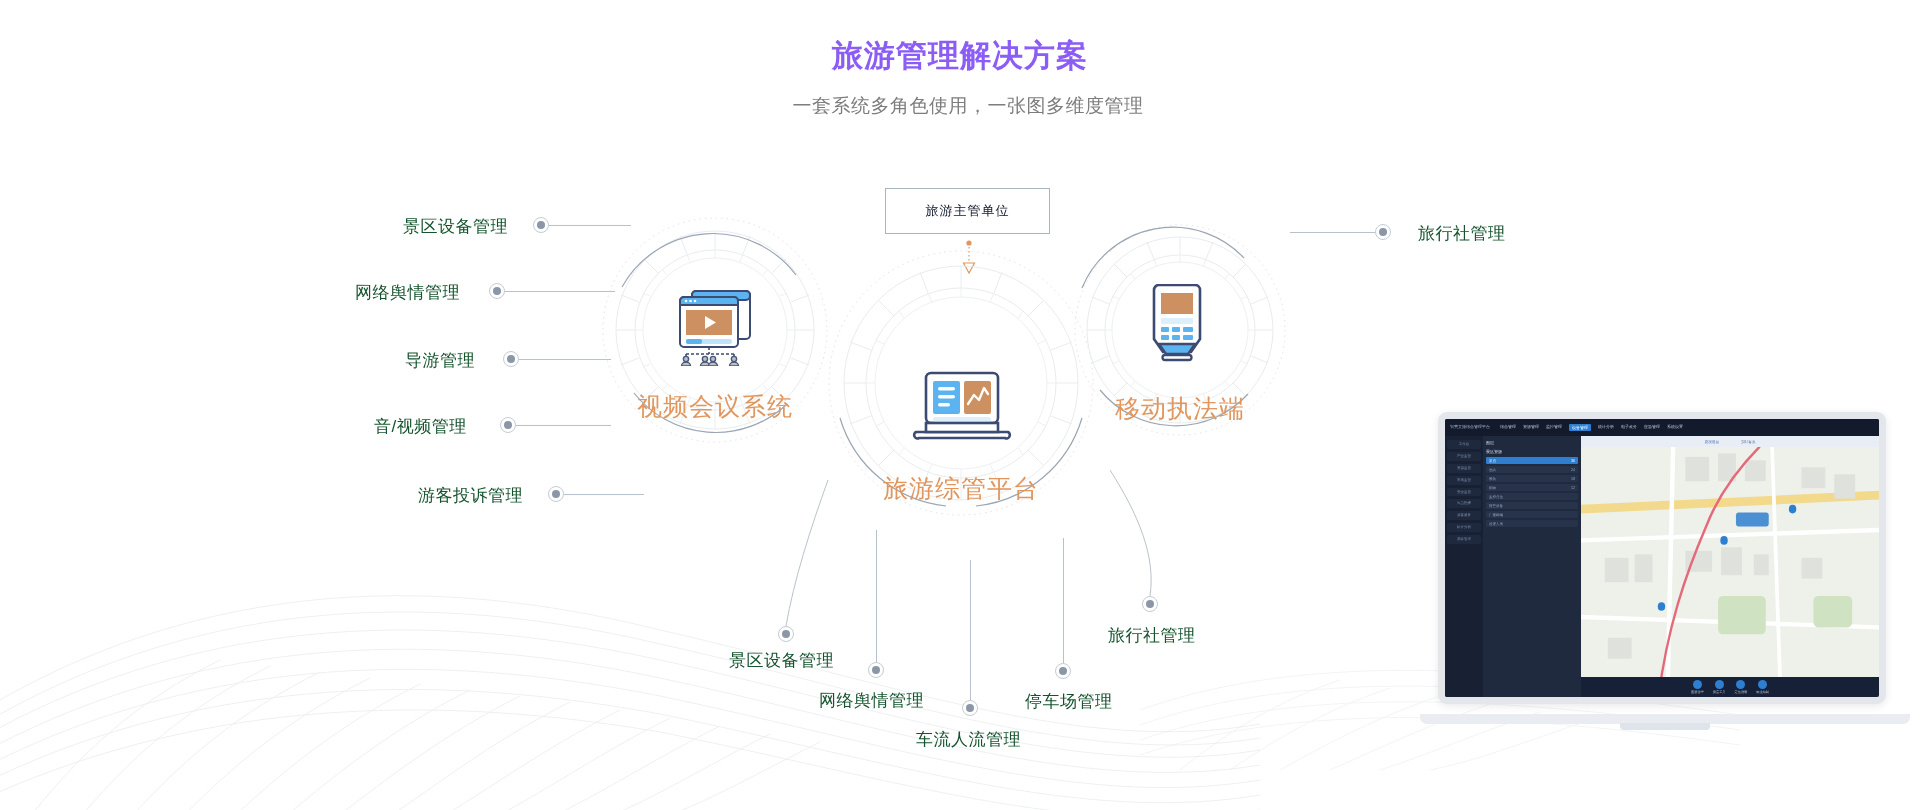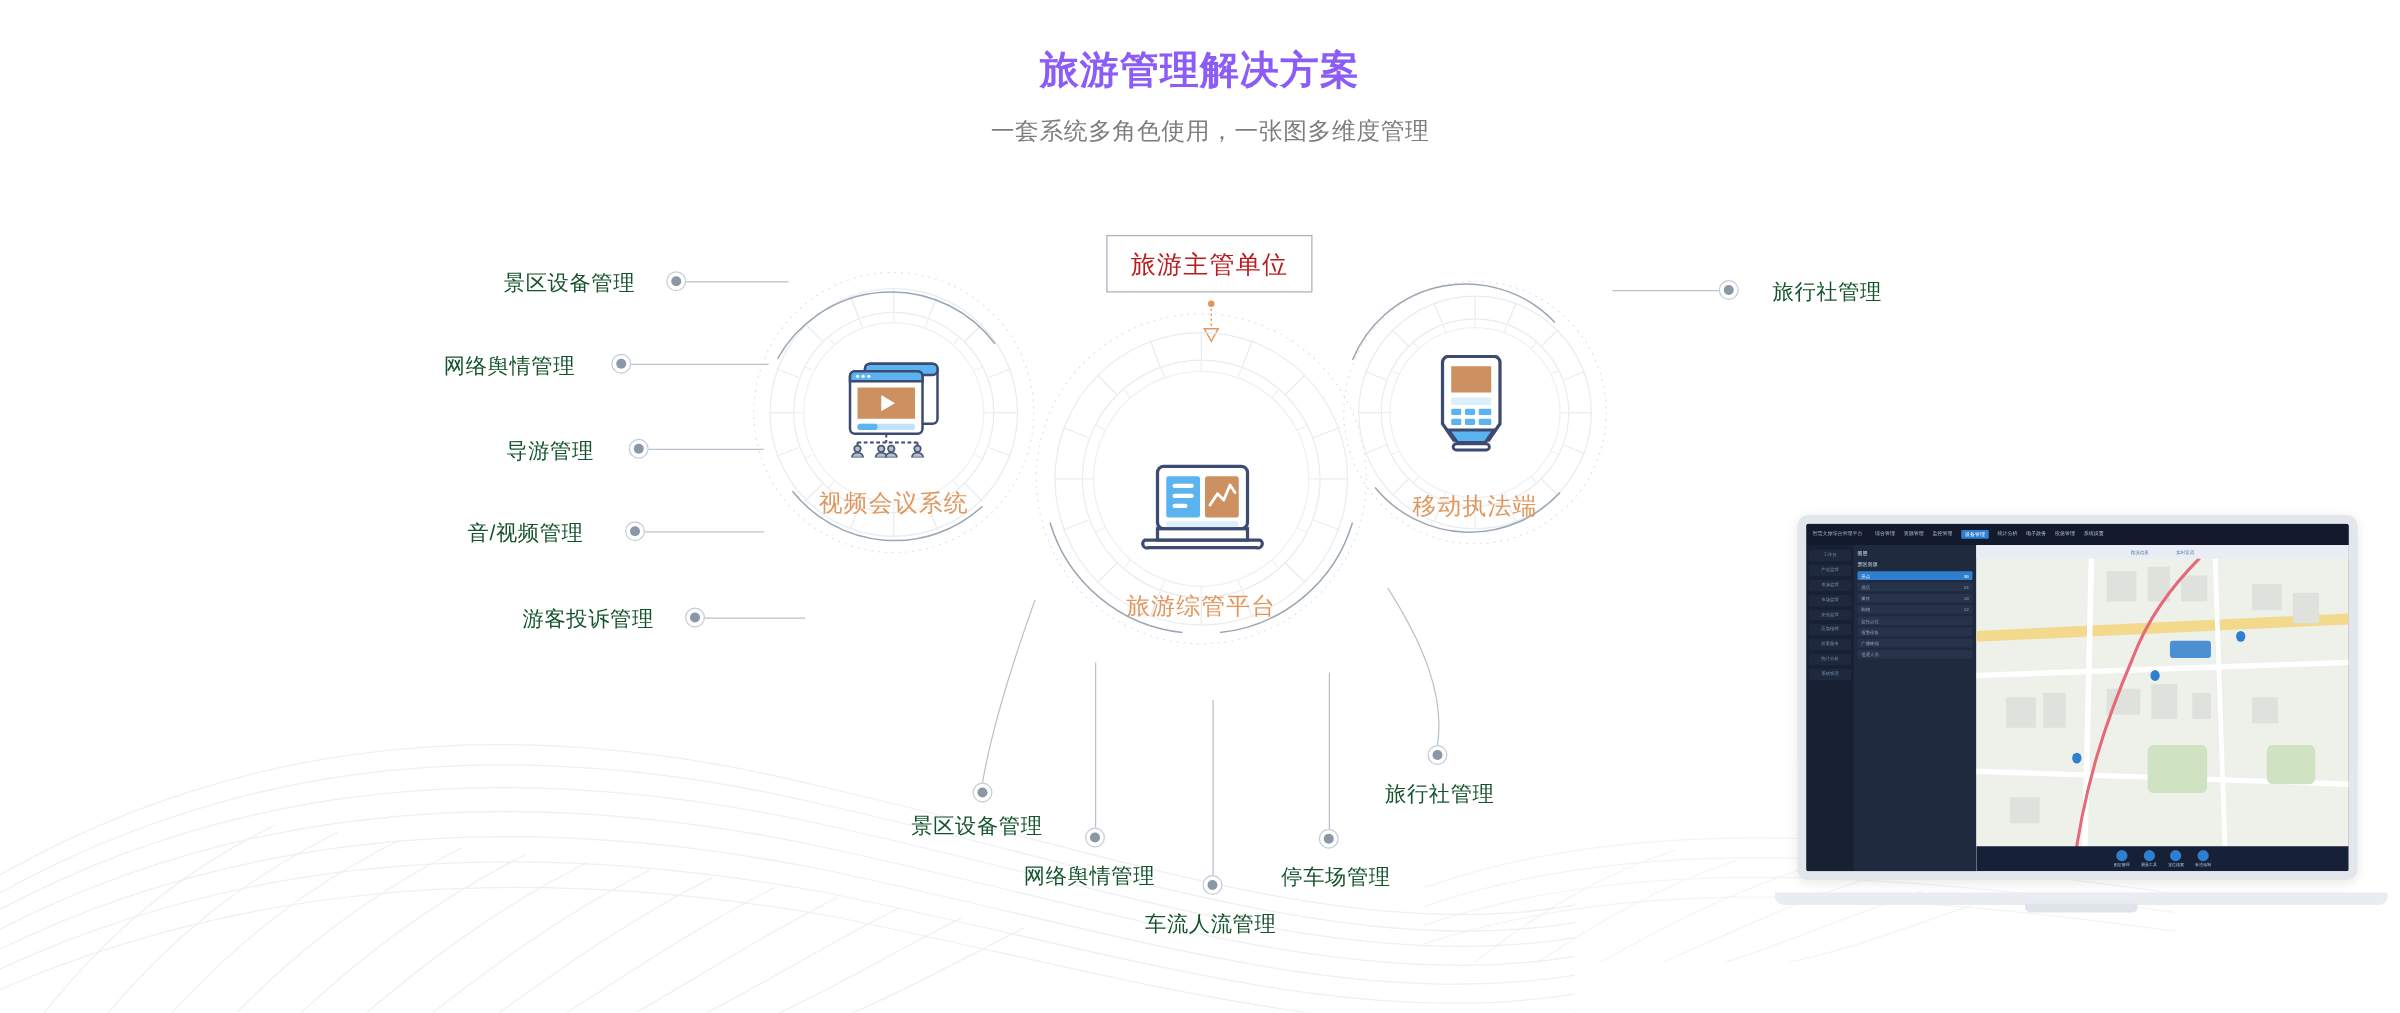--- a/index.html
+++ b/index.html
@@ -40,27 +40,27 @@
   .connector{position:absolute;background:#b9c2cc;}
   .connector.h{height:1px;}
   .connector.v{width:1px;}
 
   
   .gov-box{
     position:absolute;left:885px;top:188px;width:165px;height:46px;
     border:1px solid #aab3c0;box-sizing:border-box;
     display:flex;align-items:center;justify-content:center;
   }
-  .gov-box span{font-size:20px;color:#b91c1c;letter-spacing:1px;}
+  .gov-box span{font-size:13px;color:#0f172a;letter-spacing:1px;}
   .gov-arrow{position:absolute;left:962px;top:240px;width:14px;height:36px;}
 
   
   .ring{position:absolute;}
   .ring-label{
-    position:absolute;width:100%;text-align:center;font-size:19px;color:#e1965d;
+    position:absolute;width:100%;text-align:center;font-size:25px;color:#e1965d;
     letter-spacing:1px;white-space:nowrap;
   }
 
   
   .laptop{position:absolute;left:1420px;top:412px;width:490px;height:330px;}
   .lid{
     position:absolute;left:18px;top:0;width:448px;height:292px;
     background:#ffffff;border:7px solid #e3e6eb;border-radius:9px;box-sizing:border-box;
     box-shadow:0 2px 9px rgba(0,0,0,.09);overflow:hidden;
   }

